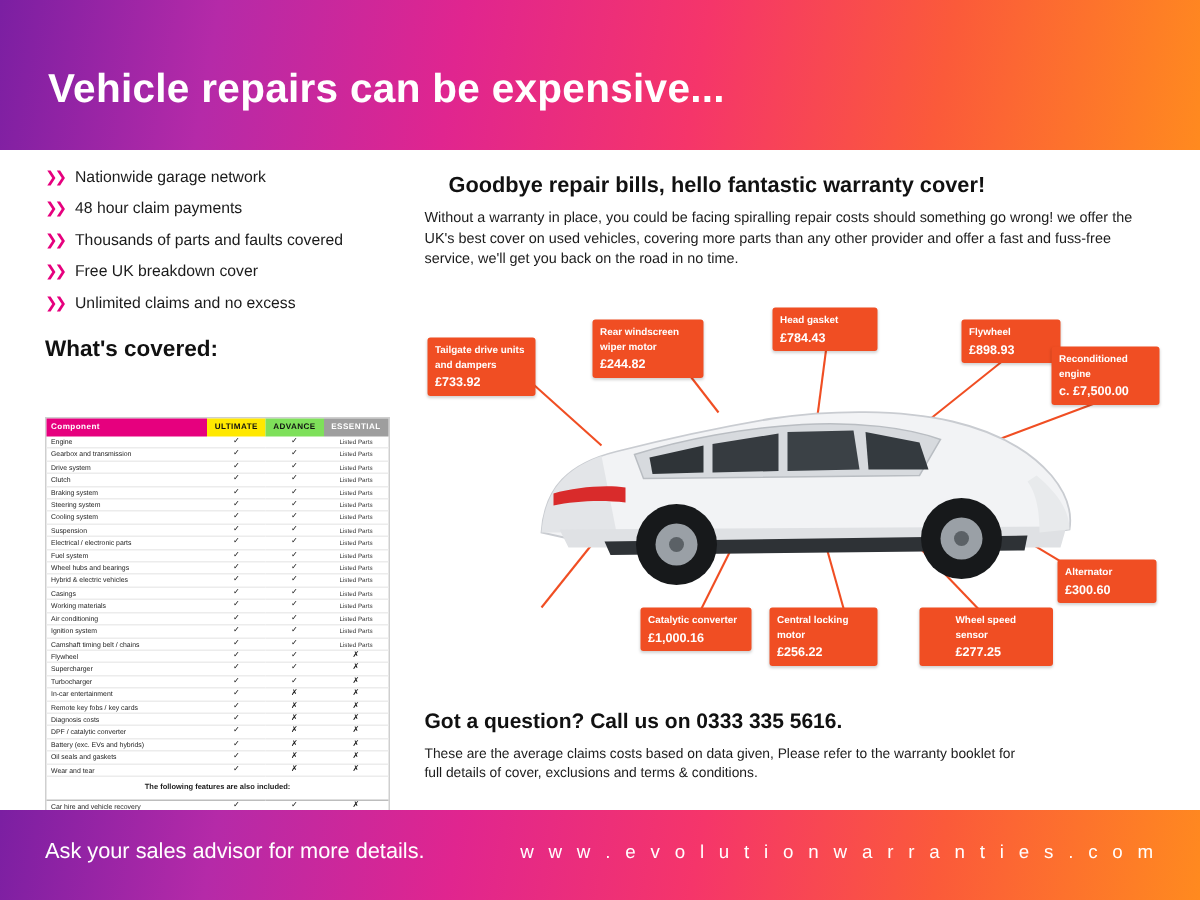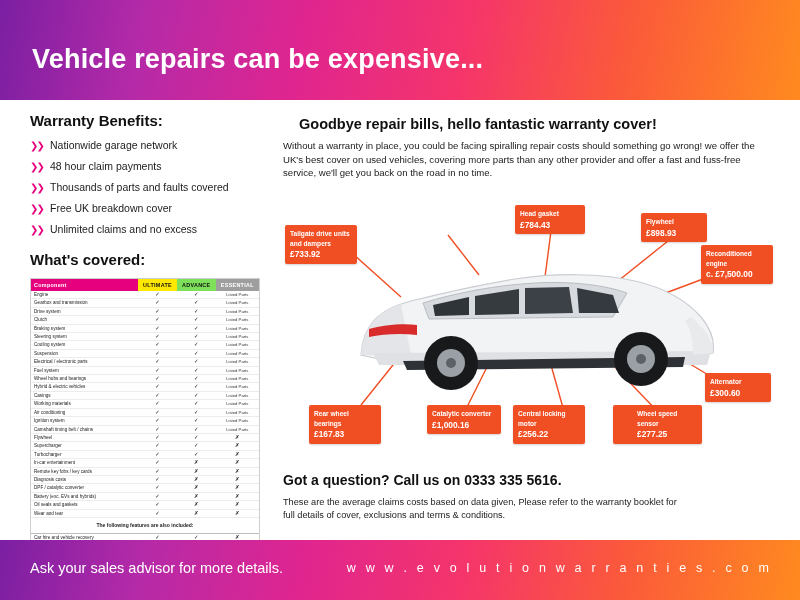--- a/index.html
+++ b/index.html
@@ -86,21 +86,20 @@
 </head>
 <body>
 
 <div class="page">
 
   <div class="header">
     <h1>Vehicle repairs can be expensive...</h1>
   </div>
 
   <div class="left-col">
-    <p class="sec-title">Warranty Benefits:</p>
 
     <div class="benefit">
       <span class="chev">❯❯</span>
       <span>Nationwide garage network</span>
     </div>
     <div class="benefit">
       <span class="chev">❯❯</span>
       <span>48 hour claim payments</span>
     </div>
     <div class="benefit">
@@ -369,40 +368,40 @@
         <circle cx="358" cy="154" r="5" fill="#5b6166"></circle>
 
         <path d="M408,112 C420,122 430,134 430,148 L410,150 C410,136 408,124 402,116 Z" fill="#e8eaec"></path>
       </g>
     </svg>
 
     <div class="callout" style="left:2px;top:20px;width:62px;">
       <span>Tailgate drive units and dampers</span>
       <span class="price">£733.92</span>
     </div>
+    <div class="callout" style="left:112px;top:8px;width:64px;">
+      <span>Rear windscreen wiper motor</span>
+      <span class="price">£244.82</span>
+    </div>
     <div class="callout" style="left:232px;top:0px;width:60px;">
       <span>Head gasket</span>
       <span class="price">£784.43</span>
     </div>
     <div class="callout" style="left:358px;top:8px;width:56px;">
       <span>Flywheel</span>
       <span class="price">£898.93</span>
     </div>
-    <div class="callout" style="left:418px;top:40px;width:62px;">
+    <div class="callout" style="left:418px;top:26px;width:62px;">
       <span>Reconditioned engine</span>
       <span class="price">c. £7,500.00</span>
     </div>
     <div class="callout" style="left:422px;top:168px;width:56px;">
       <span>Alternator</span>
       <span class="price">£300.60</span>
     </div>
-    <div class="callout" style="left:26px;top:200px;width:62px;">
-      <span>Rear wheel bearings</span>
-      <span class="price">£167.83</span>
-    </div>
     <div class="callout" style="left:144px;top:200px;width:64px;">
       <span>Catalytic converter</span>
       <span class="price">£1,000.16</span>
     </div>
     <div class="callout" style="left:230px;top:200px;width:62px;">
       <span>Central locking motor</span>
       <span class="price">£256.22</span>
     </div>
     <div class="callout" style="left:330px;top:200px;width:60px;padding-left:24px;">
       <span>Wheel speed sensor</span>

